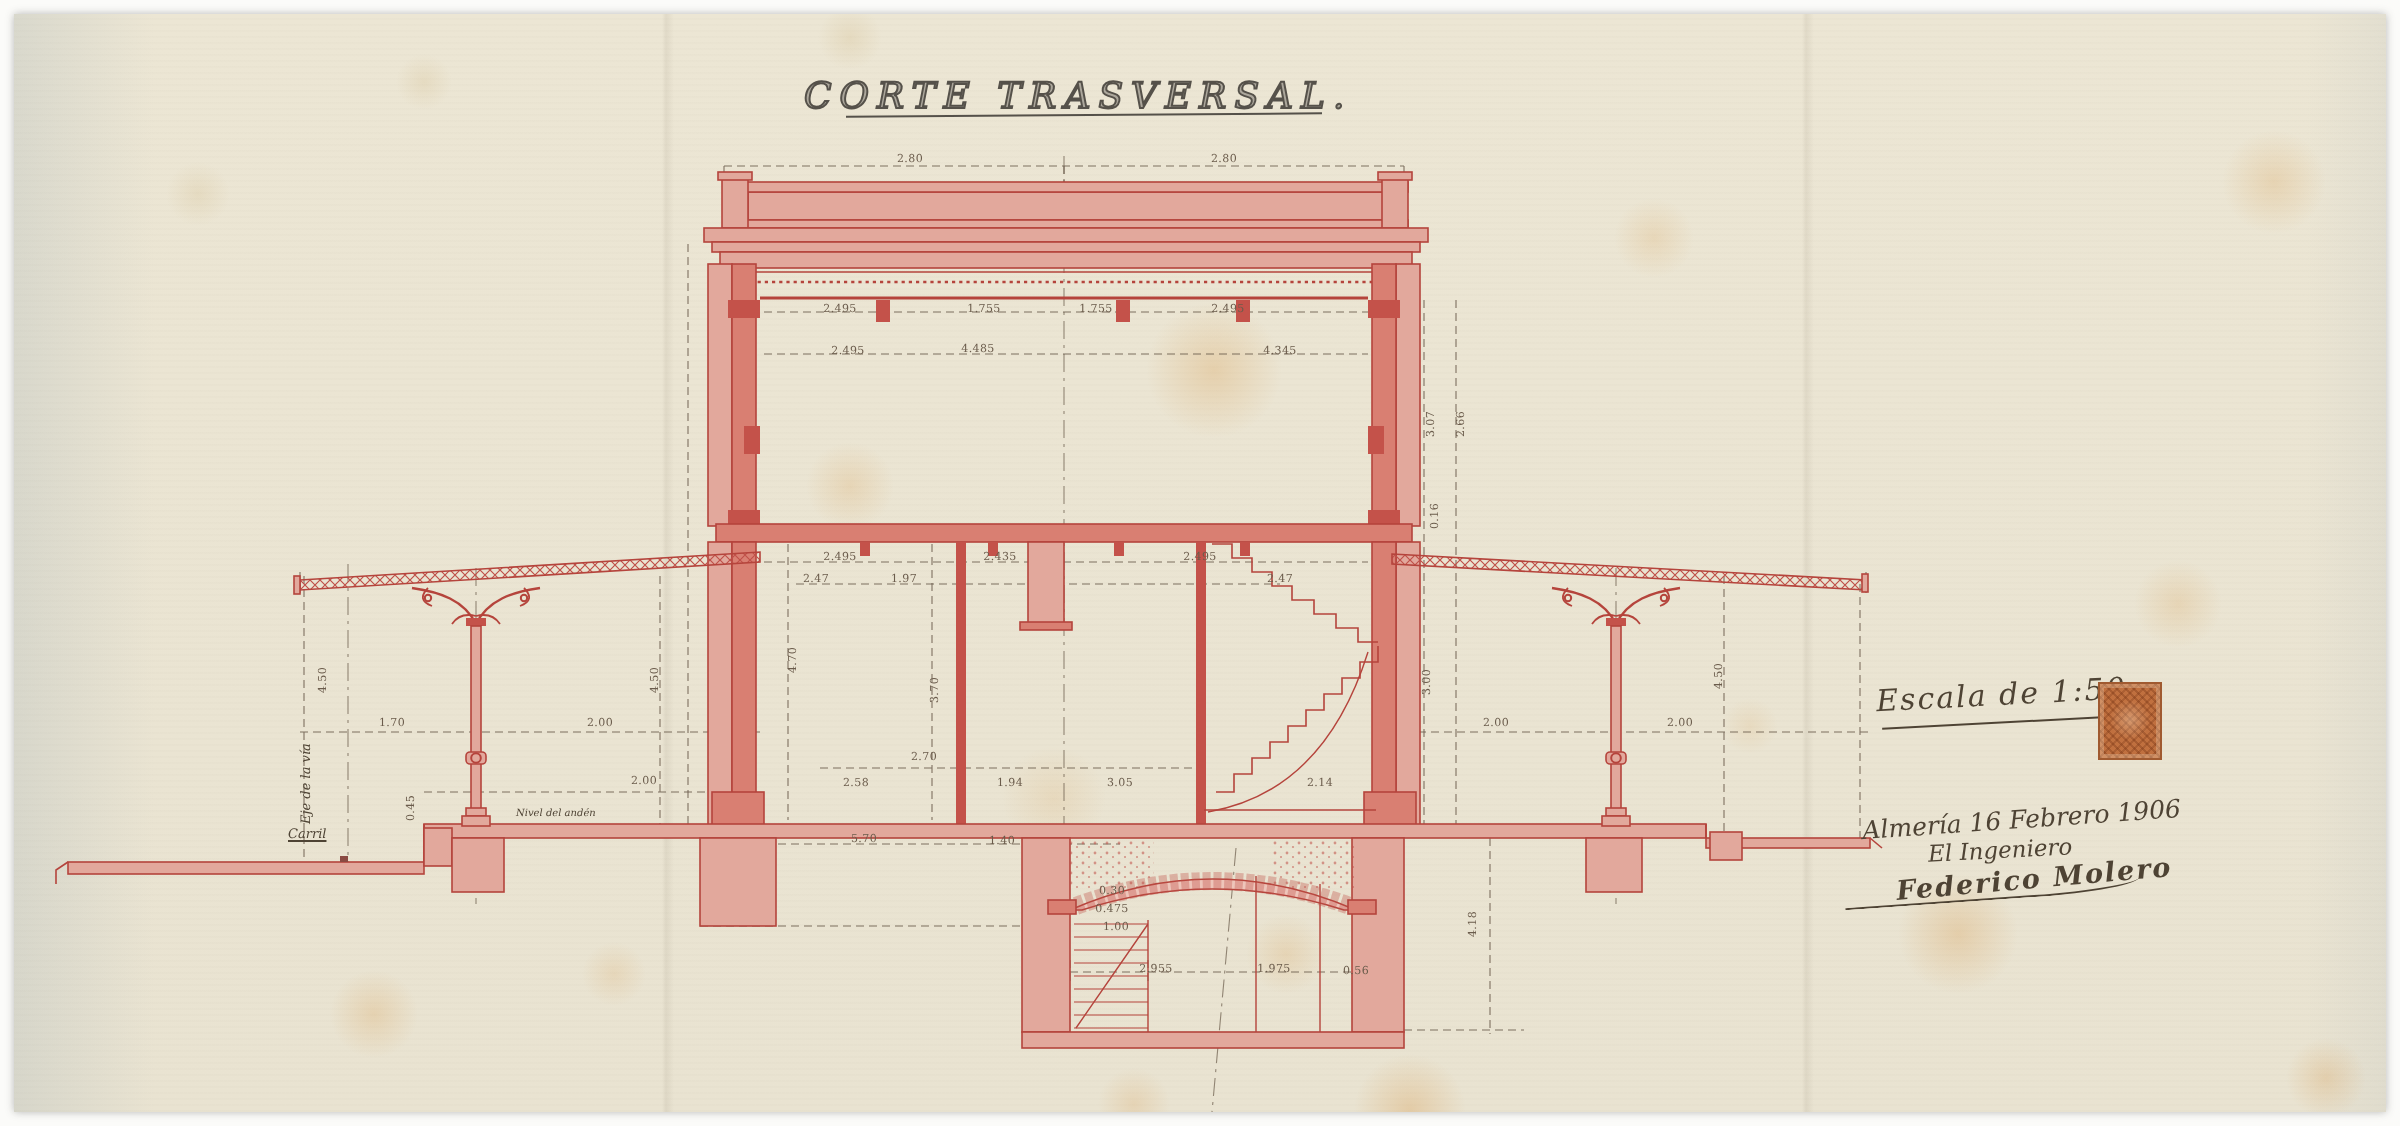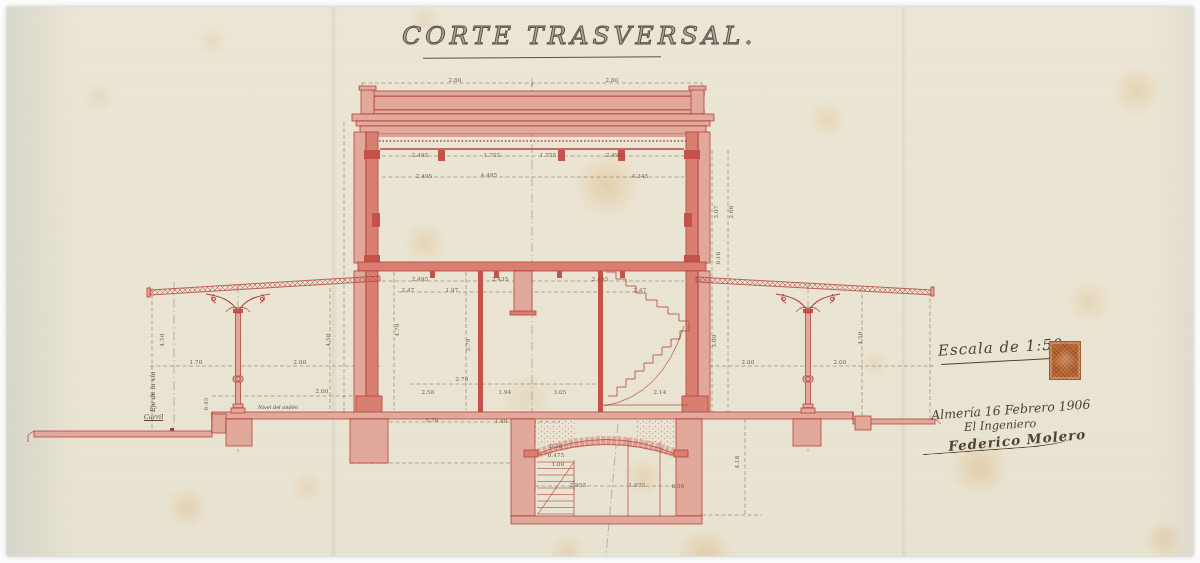--- a/index.html
+++ b/index.html
@@ -41,22 +41,22 @@
 
   
   .rs{stroke:var(--ink_red,#b5443c);fill:none;}
   .fp{fill:var(--ink_red_fill,#e2a89c);stroke:var(--ink_red,#b5443c);stroke-width:.8;}
   .fs{fill:var(--ink_strong,#c4524a);stroke:none;}
   .fpo{fill:var(--poche,#d97f72);stroke:var(--ink_red,#b5443c);stroke-width:.8;}
   .ld{stroke:var(--dim_ink,#6b5c4c);fill:none;stroke-width:.55;stroke-dasharray:4 2.5;opacity:.85;}
   .axis{stroke:var(--dim_ink,#6b5c4c);fill:none;stroke-width:.55;stroke-dasharray:9 3 1.5 3;opacity:.7;}
 
   .title{
-    position:absolute;left:402px;top:21px;width:280px;
-    font-size:25px;font-style:italic;letter-spacing:4px;white-space:nowrap;
+    position:absolute;left:402px;top:38px;width:280px;
+    font-size:18px;font-style:italic;letter-spacing:4px;white-space:nowrap;
     color:#aca79c;-webkit-text-stroke:1px #55514a;
   }
   .title-underline{position:absolute;left:423px;top:57px;width:238px;height:0;
     border-bottom:1.4px solid #55514a;transform:rotate(-.4deg);}
   .escala{
     position:absolute;left:938px;top:338px;width:140px;
     font-size:15px;font-style:italic;color:var(--hand_ink,#4e4334);
     letter-spacing:1px;transform:rotate(-3deg);white-space:nowrap;
   }
   .escala-underline{position:absolute;left:941px;top:361px;width:110px;height:0;

